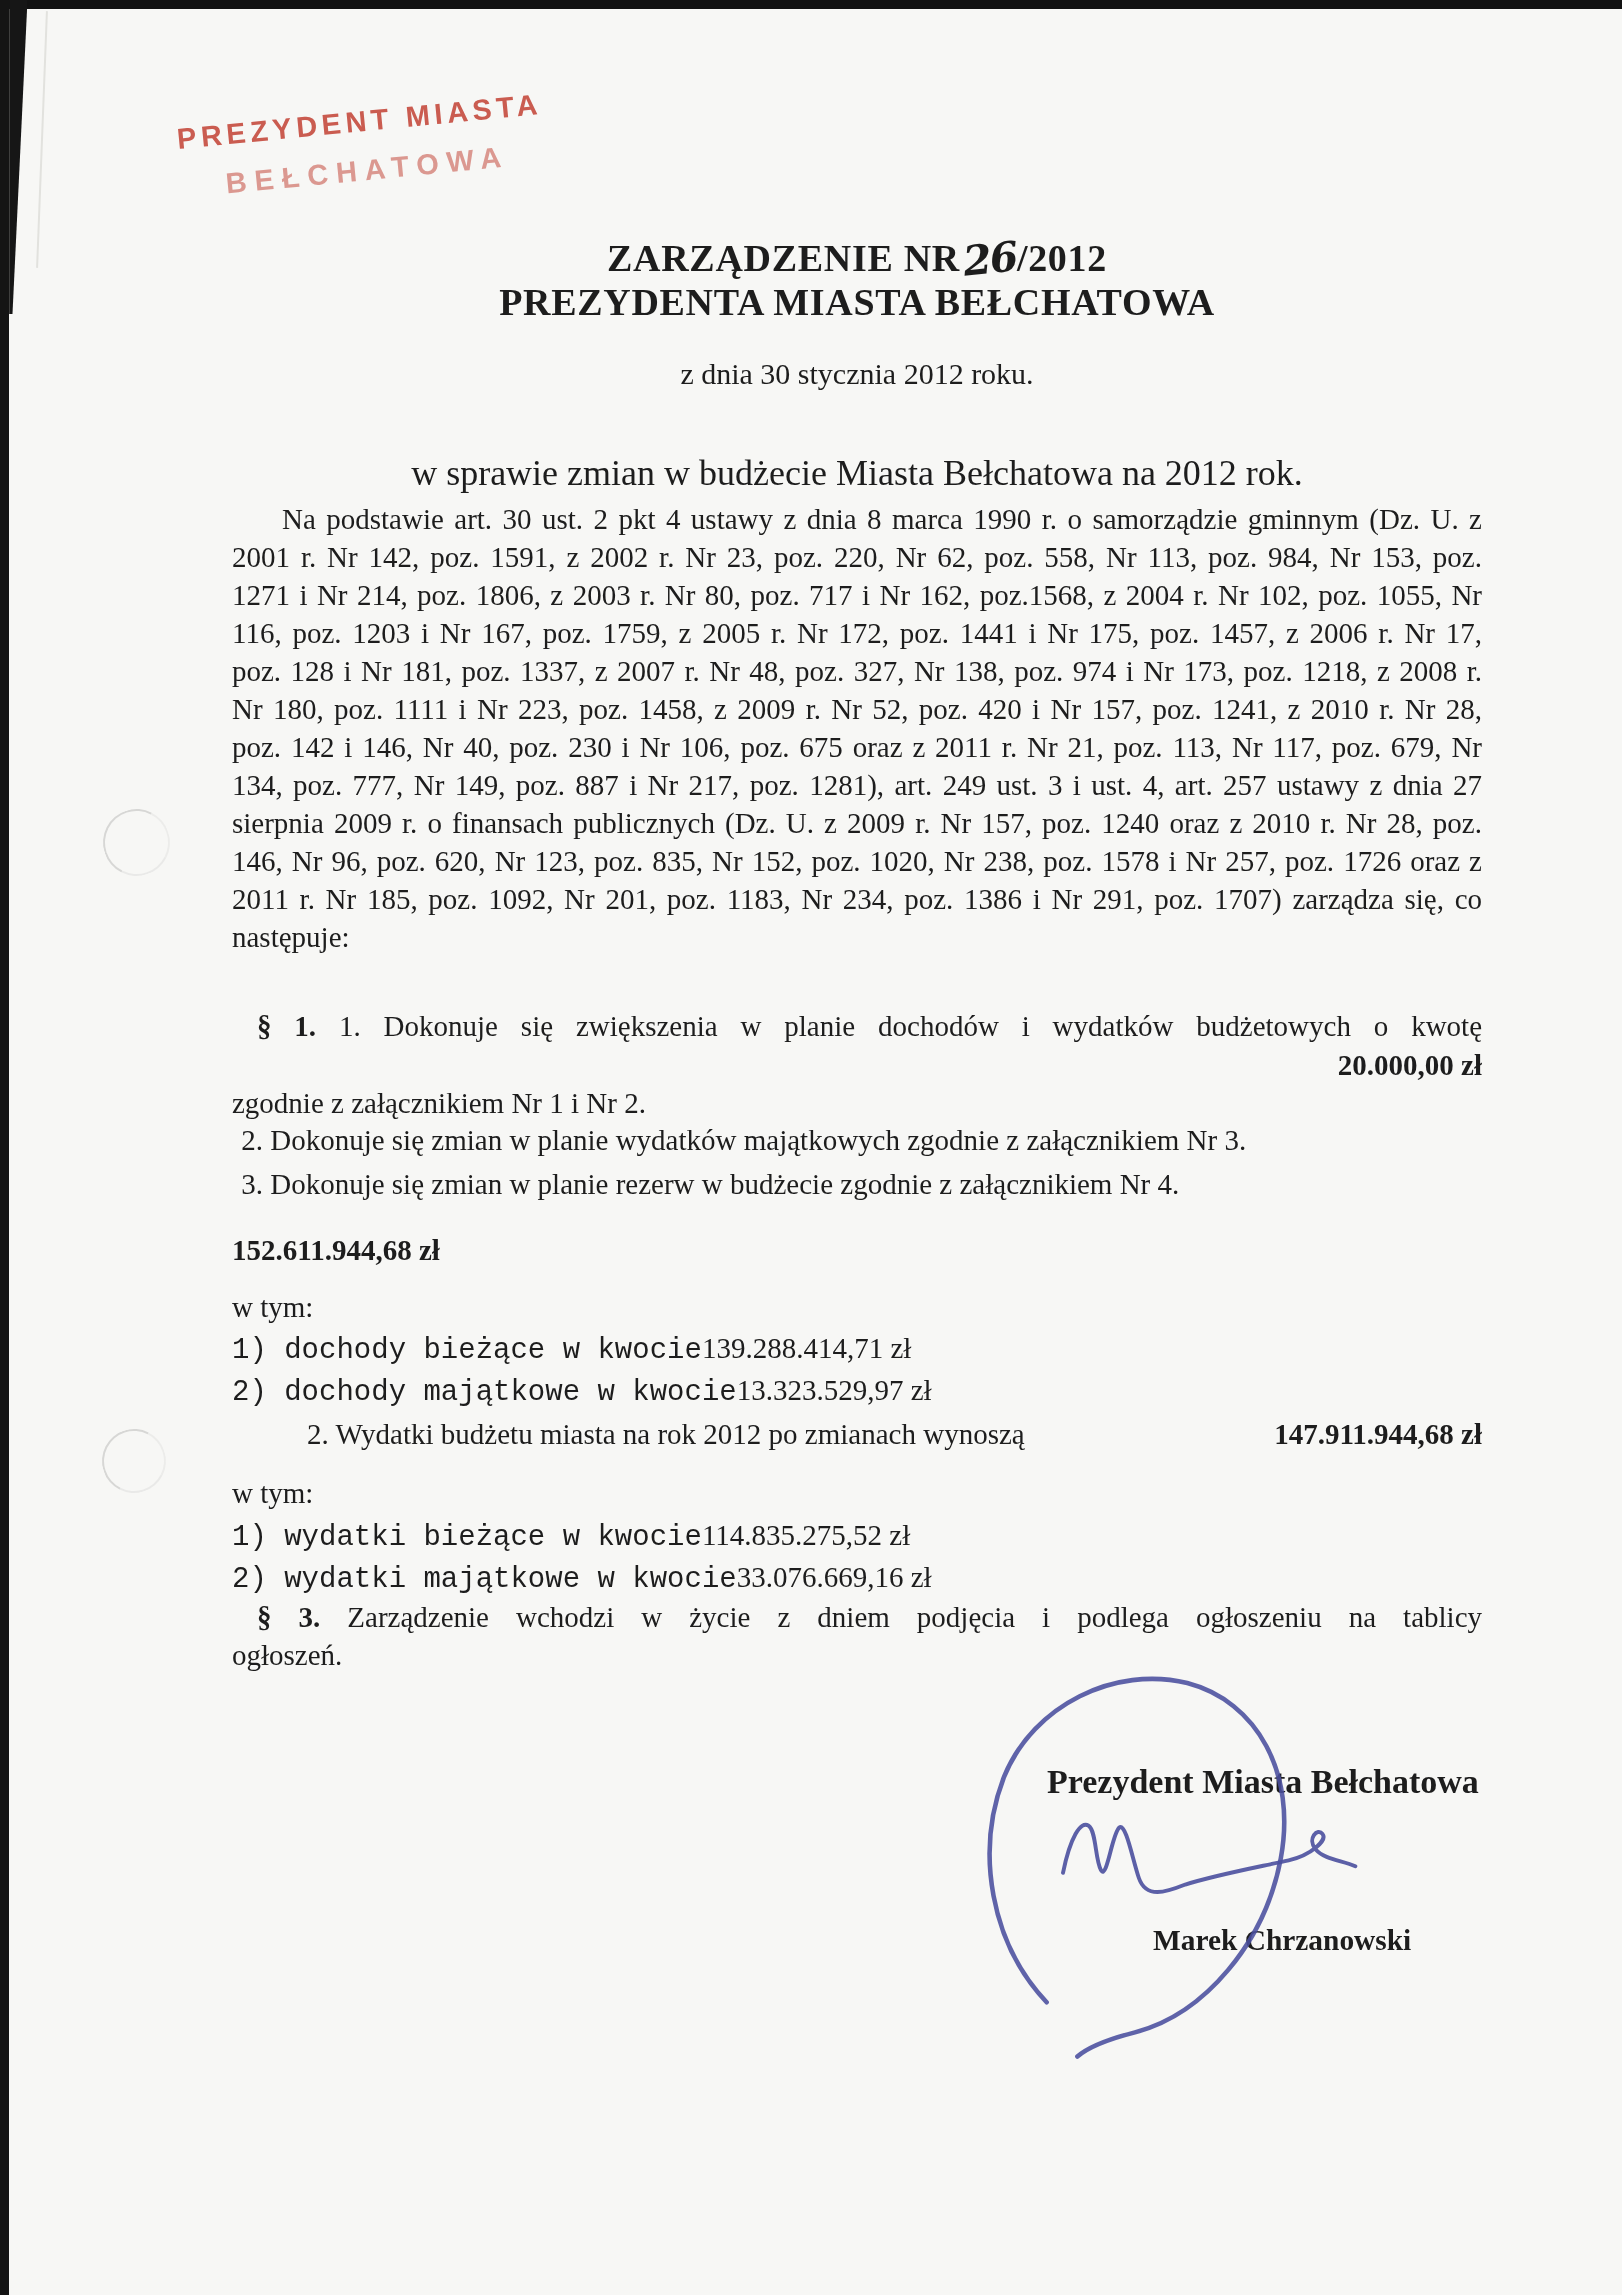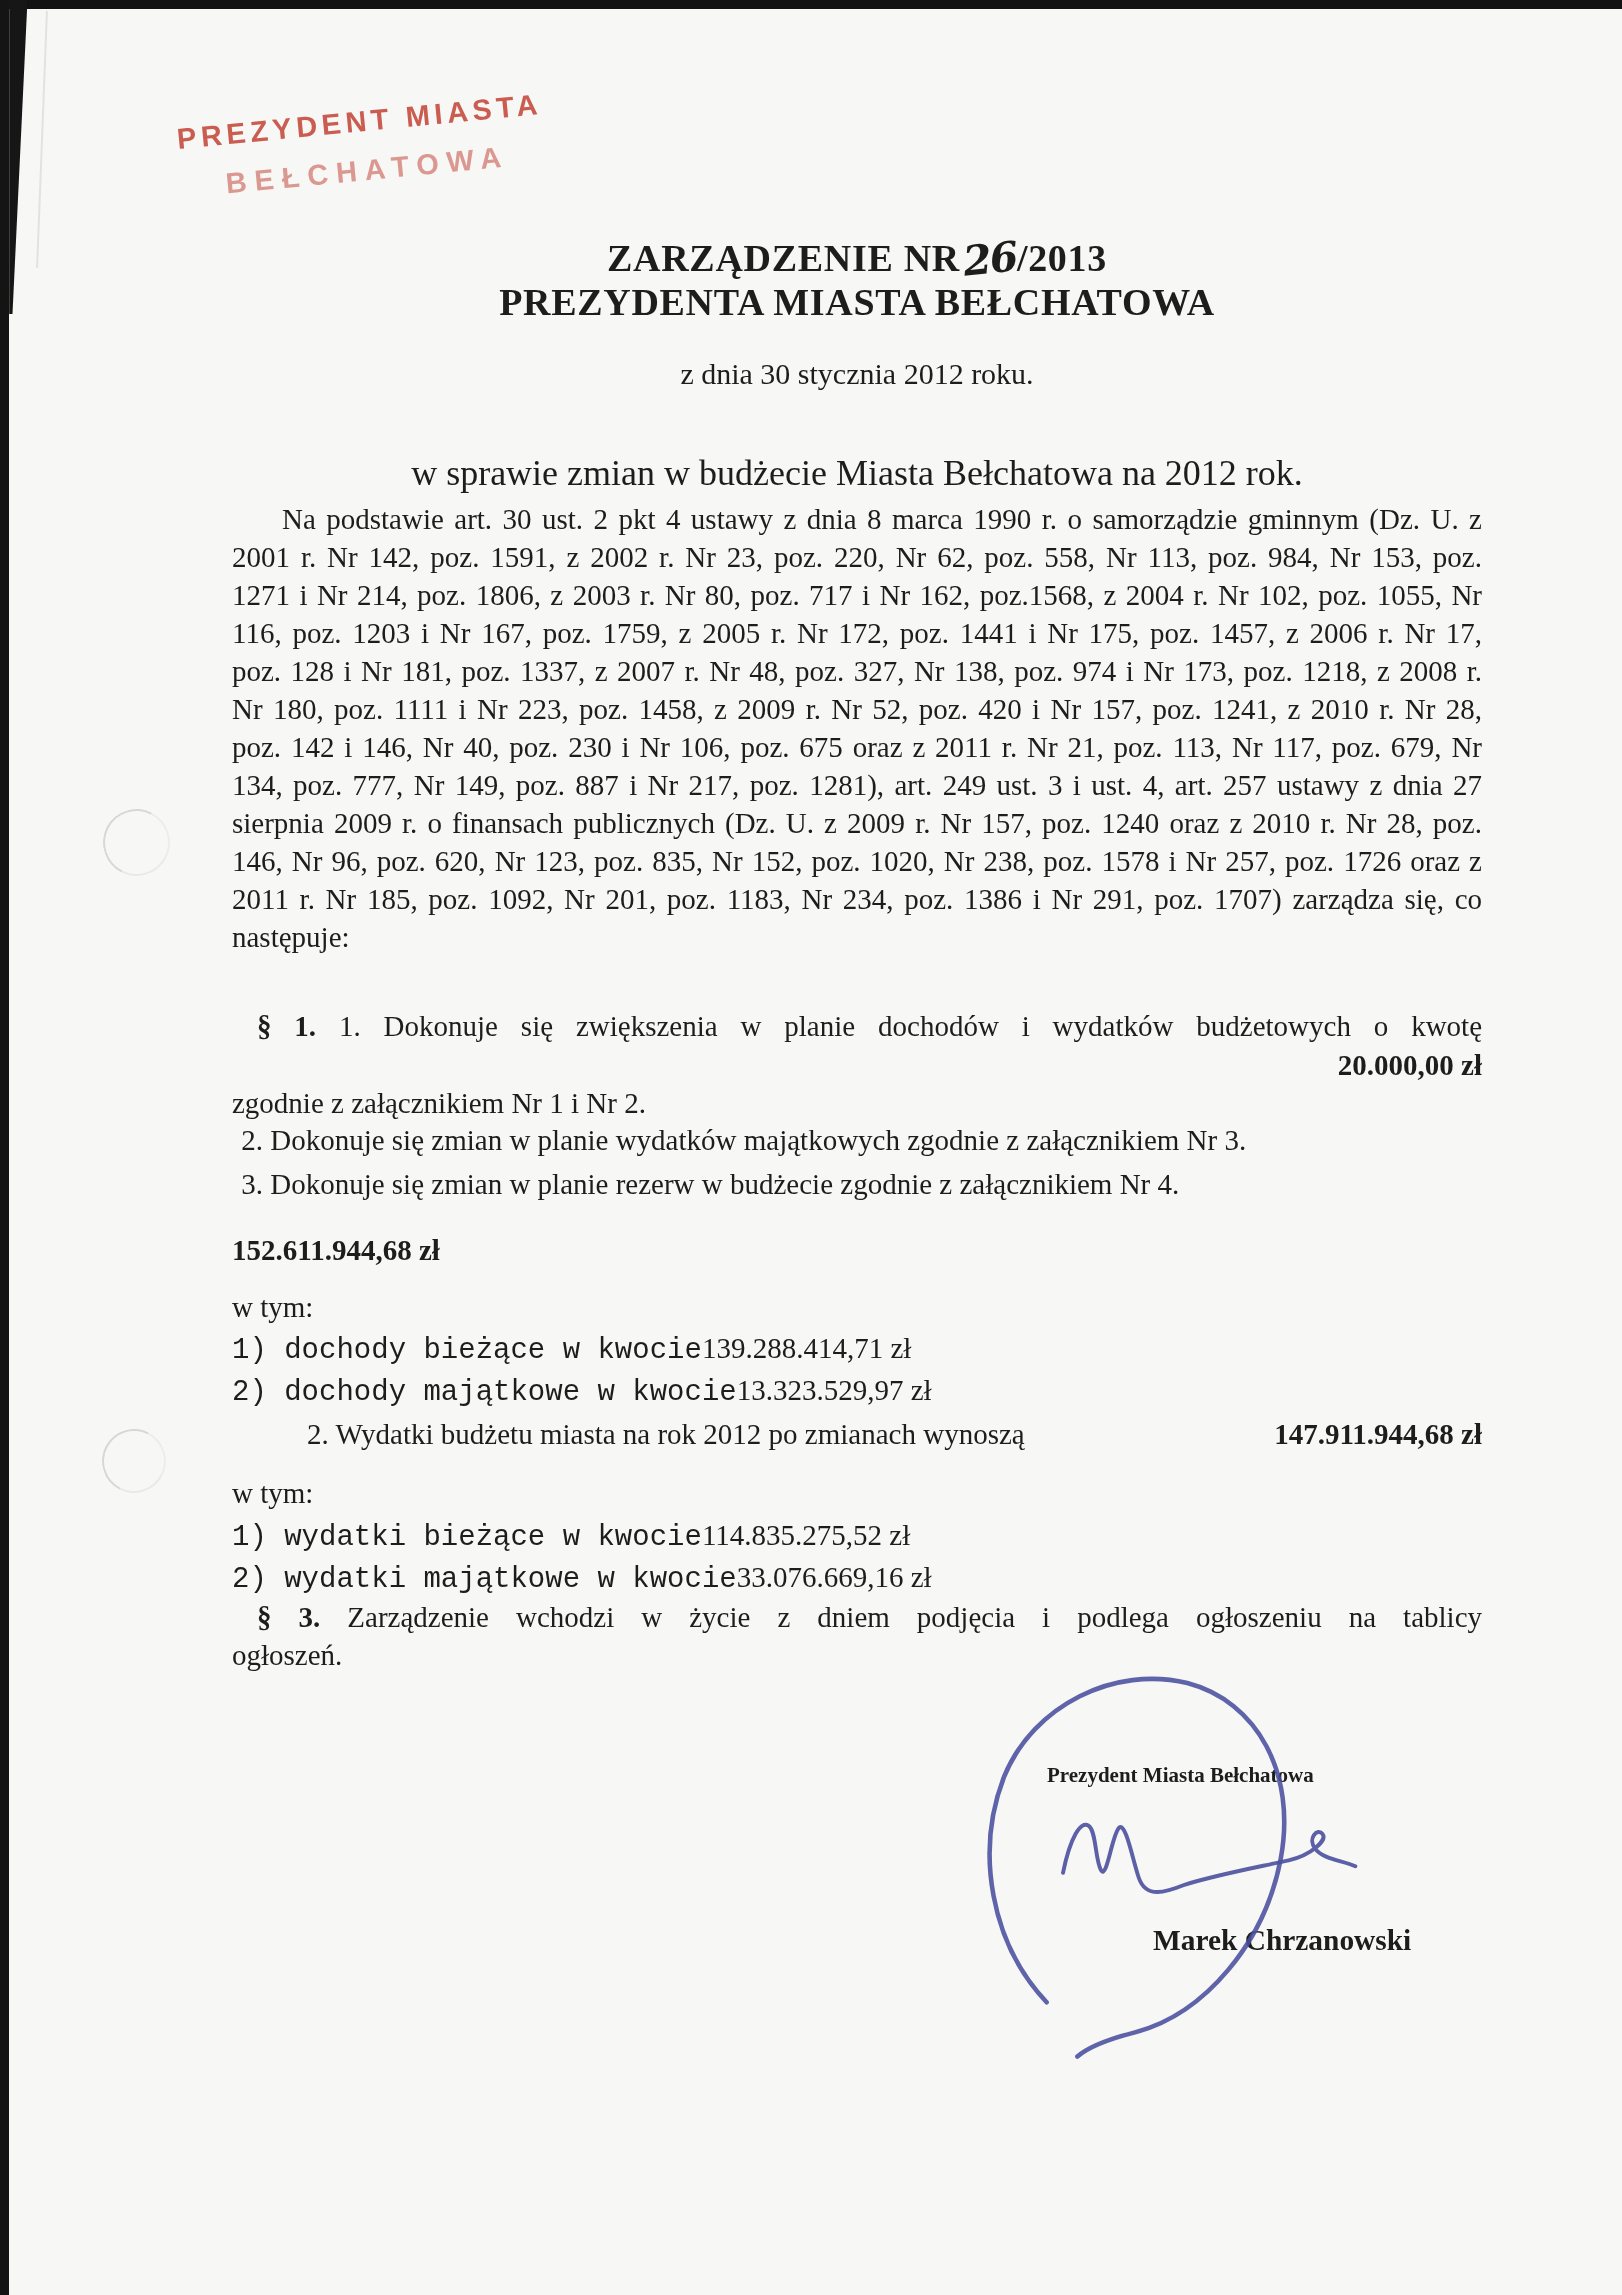--- a/index.html
+++ b/index.html
@@ -60,40 +60,40 @@
   .s2-row2 .lead { padding-left:75px; }
   .s2-wtym2 { top:1475px; }
   .s2-sub3  { top:1517px; }
   .s2-sub4  { top:1559px; }
   .sub-label { display:inline-block; min-width:327px;font-family:Liberation Mono, monospace; }
 
   .s3-line1 { top:1599px; padding-left:25px; }
   .s3-line2 { top:1637px; }
 
   
-  .sig-title { position:absolute; left:1047px; top:1763px; font-size:21px; font-weight:bold; }
+  .sig-title { position:absolute; left:1047px; top:1763px; font-size:34px; font-weight:bold; }
   .sig-name  { position:absolute; left:1153px; top:1924px; font-size:29.4px; font-weight:bold; }
   .sig-svg   { position:absolute; left:942px; top:1662px; width:484px; height:432px; pointer-events:none; }
 </style>
 </head>
 <body>
 
 <div class="edge-top"></div>
 <div class="edge-left"></div>
 <div class="edge-corner"></div>
 <div class="paper-edge"></div>
 <div class="hole hole-1"></div>
 <div class="hole hole-2"></div>
 
 <div class="stamp">
   <div class="stamp-l1">PREZYDENT MIASTA</div>
   <div class="stamp-l2">BEŁCHATOWA</div>
 </div>
 
-<div class="col t-main center"><span>ZARZĄDZENIE NR</span><span class="hand-number">26</span><span>/2013</span></div>
+<div class="col t-main center"><span>ZARZĄDZENIE NR</span><span class="hand-number">26</span><span>/2012</span></div>
 <div class="col t-sub center">PREZYDENTA MIASTA BEŁCHATOWA</div>
 <div class="col t-date center">z dnia 30 stycznia 2012 roku.</div>
 <div class="col t-subject center">w sprawie zmian w budżecie Miasta Bełchatowa na 2012 rok.</div>
 
 <div class="col legal">Na podstawie art. 30 ust. 2 pkt 4 ustawy z dnia 8 marca 1990 r. o samorządzie gminnym (Dz. U. z 2001 r. Nr 142, poz. 1591, z 2002 r. Nr 23, poz. 220, Nr 62, poz. 558, Nr 113, poz. 984, Nr 153, poz. 1271 i Nr 214, poz. 1806, z 2003 r. Nr 80, poz. 717 i Nr 162, poz.1568, z 2004 r. Nr 102, poz. 1055, Nr 116, poz. 1203 i Nr 167, poz. 1759, z 2005 r. Nr 172, poz. 1441 i Nr 175, poz. 1457, z 2006 r. Nr 17, poz. 128 i Nr 181, poz. 1337, z 2007 r. Nr 48, poz. 327, Nr 138, poz. 974 i Nr 173, poz. 1218, z 2008 r. Nr 180, poz. 1111 i Nr 223, poz. 1458, z 2009 r. Nr 52, poz. 420 i Nr 157, poz. 1241, z 2010 r. Nr 28, poz. 142 i 146, Nr 40, poz. 230 i Nr 106, poz. 675 oraz z 2011 r. Nr 21, poz. 113, Nr 117, poz. 679, Nr 134, poz. 777, Nr 149, poz. 887 i Nr 217, poz. 1281), art. 249 ust. 3 i ust. 4, art. 257 ustawy z dnia 27 sierpnia 2009 r. o finansach publicznych (Dz. U. z 2009 r. Nr 157, poz. 1240 oraz z 2010 r. Nr 28, poz. 146, Nr 96, poz. 620, Nr 123, poz. 835, Nr 152, poz. 1020, Nr 238, poz. 1578 i Nr 257, poz. 1726 oraz z 2011 r. Nr 185, poz. 1092, Nr 201, poz. 1183, Nr 234, poz. 1386 i Nr 291, poz. 1707) zarządza się, co następuje:</div>
 
 <div class="col line just-full s1-line1"><span class="b">§ 1.</span> <span>1. Dokonuje się zwiększenia w planie dochodów i wydatków budżetowych o kwotę</span></div>
 <div class="col line s1-amount">20.000,00 zł</div>
 <div class="col line s1-zgodnie">zgodnie z załącznikiem Nr 1 i Nr 2.</div>
 <div class="col line s1-item2">2. Dokonuje się zmian w planie wydatków majątkowych zgodnie z załącznikiem Nr 3.</div>

